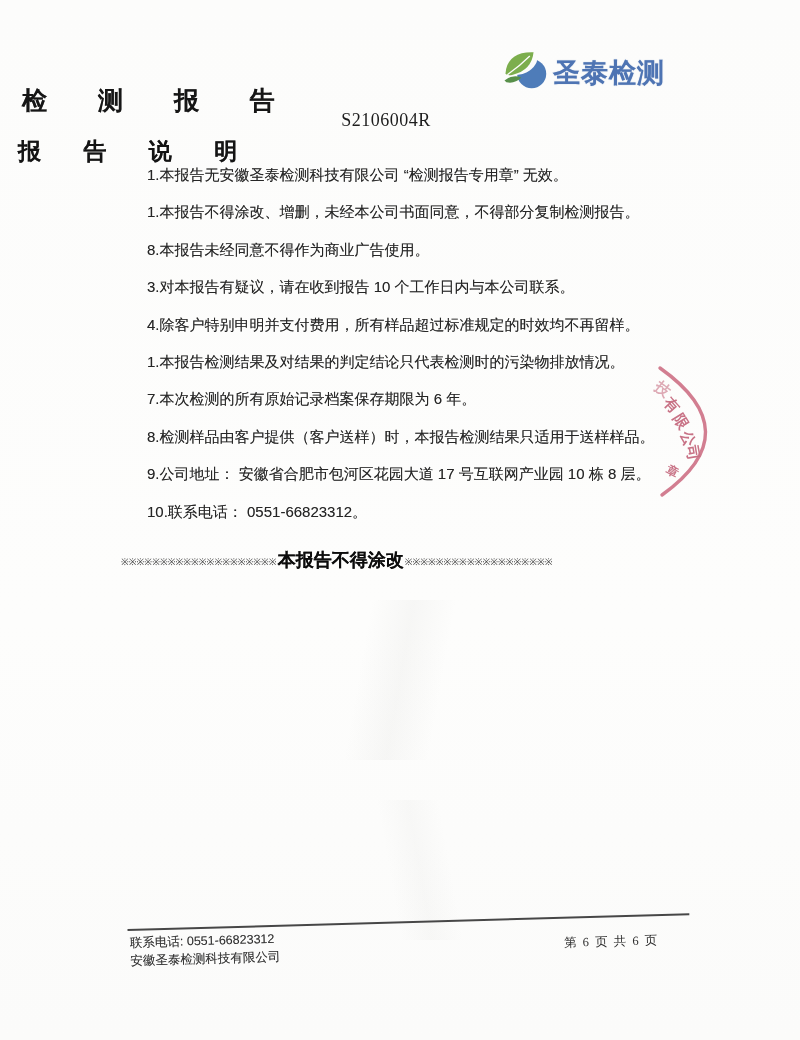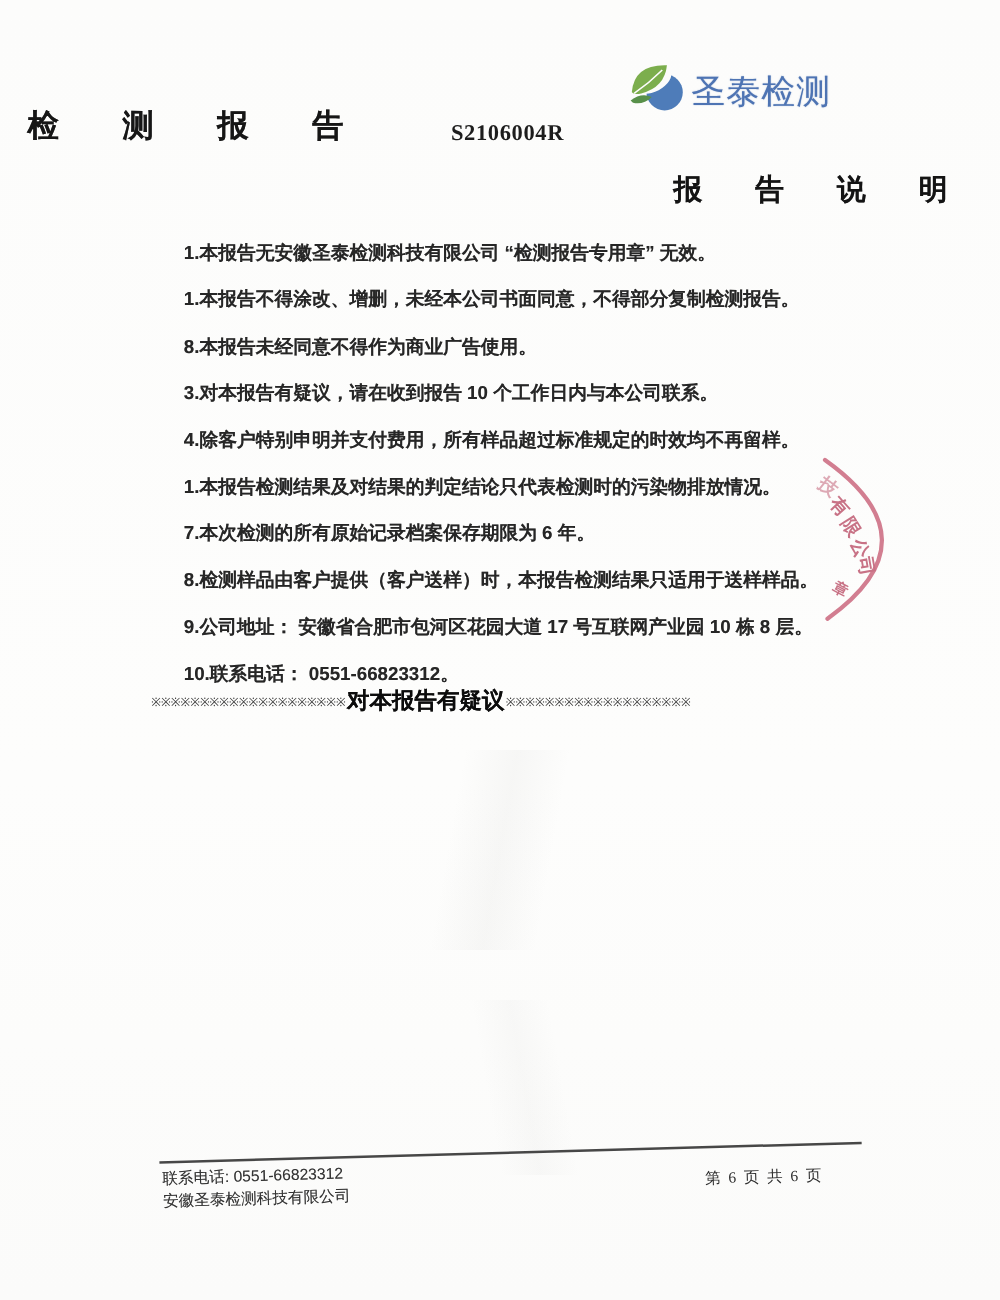--- a/index.html
+++ b/index.html
@@ -19,45 +19,45 @@
   .crease{position:absolute;pointer-events:none;}
   .crease-1{left:60px;top:600px;width:680px;height:160px;
     background:linear-gradient(100deg,transparent 44%,rgba(160,160,155,.07) 50%,transparent 56%);}
   .crease-2{left:120px;top:800px;width:600px;height:140px;
     background:linear-gradient(80deg,transparent 45%,rgba(160,160,155,.05) 50%,transparent 55%);}
 
   
   .logo{position:absolute;left:497px;top:44px;display:flex;align-items:center;}
   .logo-icon{width:60px;height:54px;filter:blur(.4px);}
   .brand{
-    font-size:27px;font-weight:normal;color:#4e74b3;letter-spacing:1px;
+    font-size:27px;font-weight:bold;color:#4e74b3;letter-spacing:1px;
     text-shadow:0 0 1px rgba(78,116,179,.6);margin-left:-4px;margin-top:4px;
   }
 
   
   .title{
     position:absolute;left:0;top:84px;width:780px;margin:0;
     font-size:25px;font-weight:bold;color:#161616;
     letter-spacing:22px;text-indent:22px;
     text-shadow:0 0 .5px rgba(0,0,0,.6);
   }
   .report-no{
-    position:absolute;left:0;top:96px;width:772px;text-align:center;
-    font-family:"Liberation Serif",serif;font-size:18px;font-weight:bold;
-    color:#1d1d1d;letter-spacing:.5px;padding-left:20px;
+    position:absolute;left:0;top:110px;width:772px;text-align:center;
+    font-family:"Liberation Serif",serif;font-size:18px;font-weight:normal;
+    color:#1d1d1d;letter-spacing:.5px;
   }
   .section-title{
     position:absolute;left:0;top:136px;width:776px;margin:0;
-    text-align:right;font-size:23px;font-weight:bold;color:#141414;
+    text-align:left;font-size:23px;font-weight:bold;color:#141414;
     letter-spacing:18px;text-indent:18px;
     text-shadow:0 0 .5px rgba(0,0,0,.6);
   }
 
   
-  .notes{position:absolute;left:147px;top:184px;width:540px;font-weight:bold;}
+  .notes{position:absolute;left:147px;top:156px;width:540px;}
   .note{
     font-size:15px;line-height:37.4px;white-space:nowrap;color:#262626;
     text-shadow:0 0 .4px rgba(45,45,45,.45);
   }
 
   
   .separator{
     position:absolute;left:121px;top:548px;display:flex;align-items:center;
     white-space:nowrap;
   }
@@ -122,21 +122,21 @@
     <div class="note">4.除客户特别申明并支付费用，所有样品超过标准规定的时效均不再留样。</div>
     <div class="note">1.本报告检测结果及对结果的判定结论只代表检测时的污染物排放情况。</div>
     <div class="note">7.本次检测的所有原始记录档案保存期限为 6 年。</div>
     <div class="note">8.检测样品由客户提供（客户送样）时，本报告检测结果只适用于送样样品。</div>
     <div class="note">9.公司地址： 安徽省合肥市包河区花园大道 17 号互联网产业园 10 栋 8 层。</div>
     <div class="note">10.联系电话： 0551-66823312。</div>
   </div>
 
   <div class="separator">
     <span class="marks">※※※※※※※※※※※※※※※※※※※※</span>
-    <span class="sep-label">对本报告有疑议</span>
+    <span class="sep-label">本报告不得涂改</span>
     <span class="marks">※※※※※※※※※※※※※※※※※※※</span>
   </div>
 
   <svg class="stamp" viewBox="0 0 125 160">
     <path d="M 60,18 Q 150,82 62,145" fill="none" stroke="#cf7488" stroke-width="3.4" stroke-linecap="round"></path>
     <text transform="translate(62,40) rotate(38)" opacity=".6">技</text>
     <text transform="translate(71,56) rotate(48)">有</text>
     <text transform="translate(80,72) rotate(58)">限</text>
     <text transform="translate(87,89) rotate(68)">公</text>
     <text transform="translate(92,103) rotate(80)">司</text>

